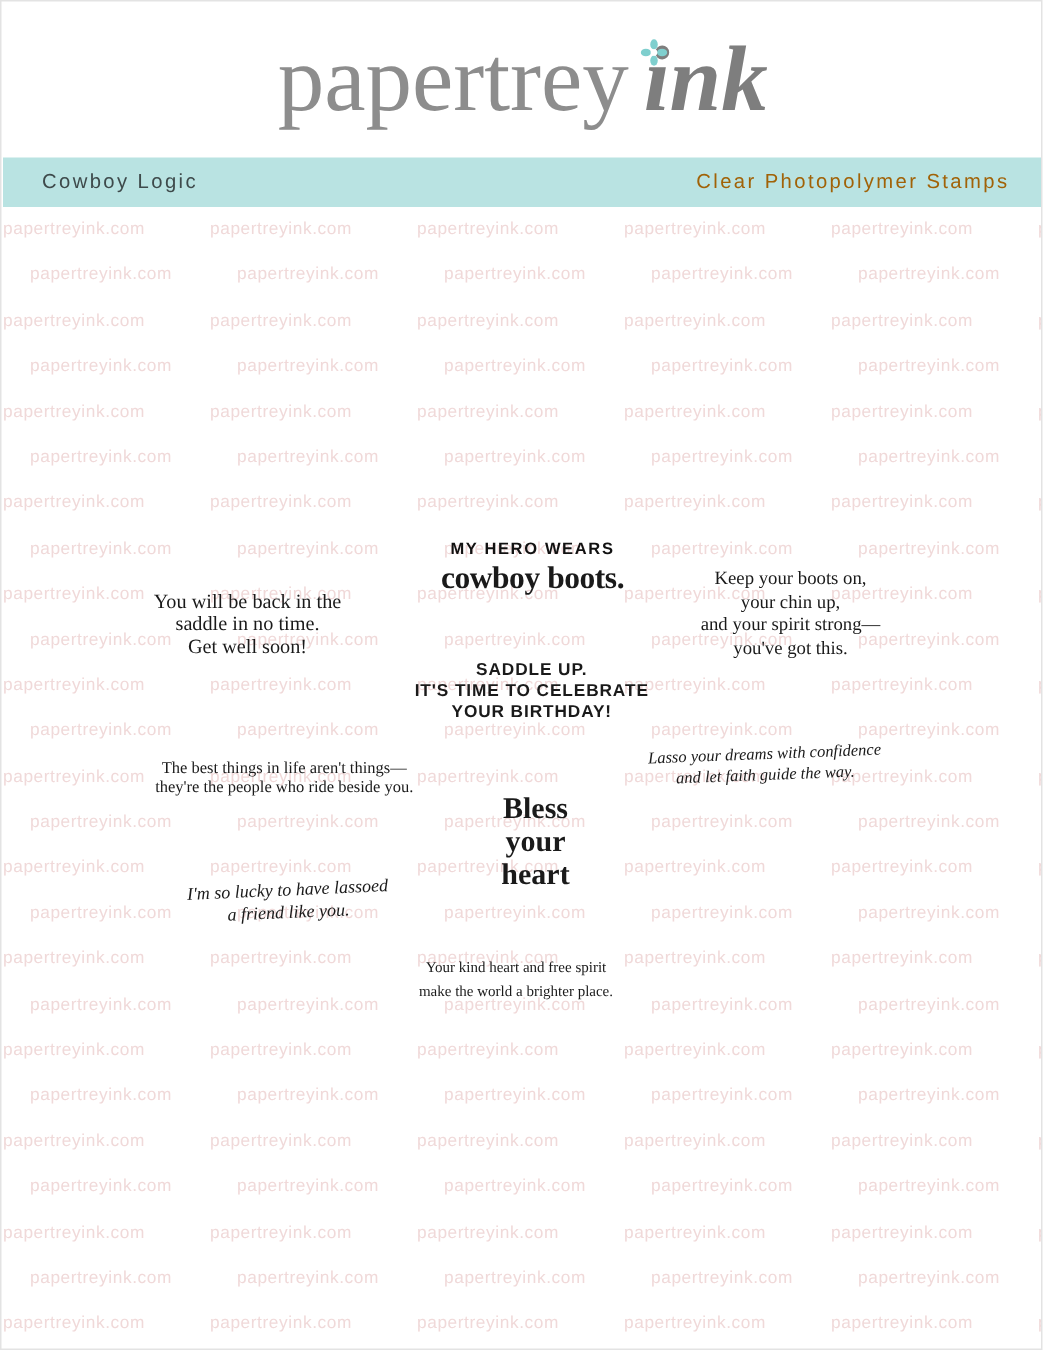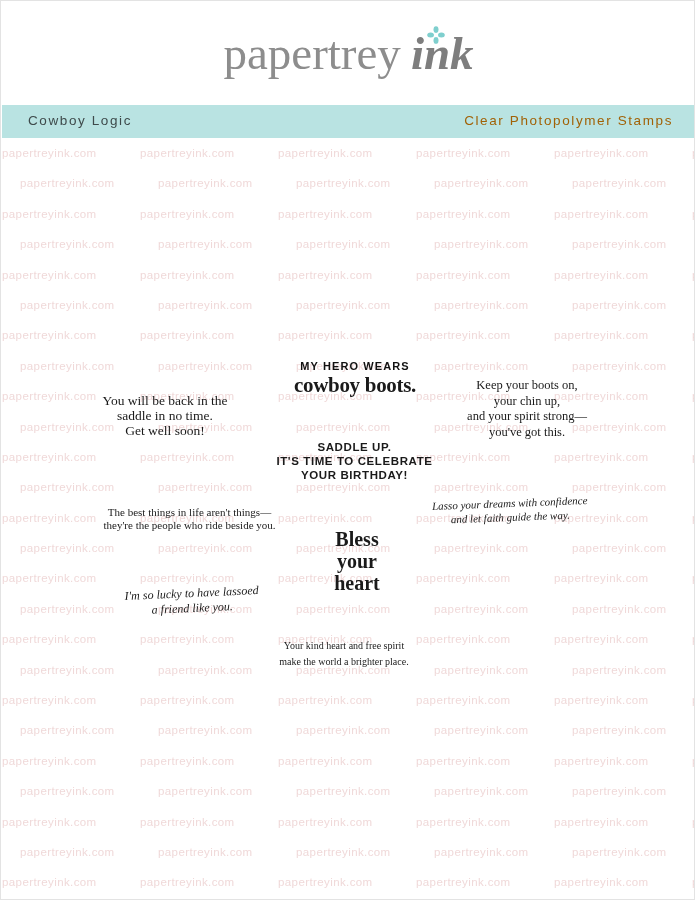--- a/index.html
+++ b/index.html
@@ -35,21 +35,21 @@
   .logo-flower {
     position: absolute;
     left: 50%;
     top: 3px;
     margin-left: 78px;
     width: 18px;
     height: 18px;
   }
   .logo-text {
     font-family: "Liberation Serif", serif;
-    font-size: 47px;
+    font-size: 62px;
     color: #8d8d8d;
     letter-spacing: 0px;
     line-height: 60px;
     white-space: nowrap;
   }
   .logo-text .ink {
     font-style: italic;
     font-weight: bold;
     color: #7e7e7e;
     padding-left: 10px;

